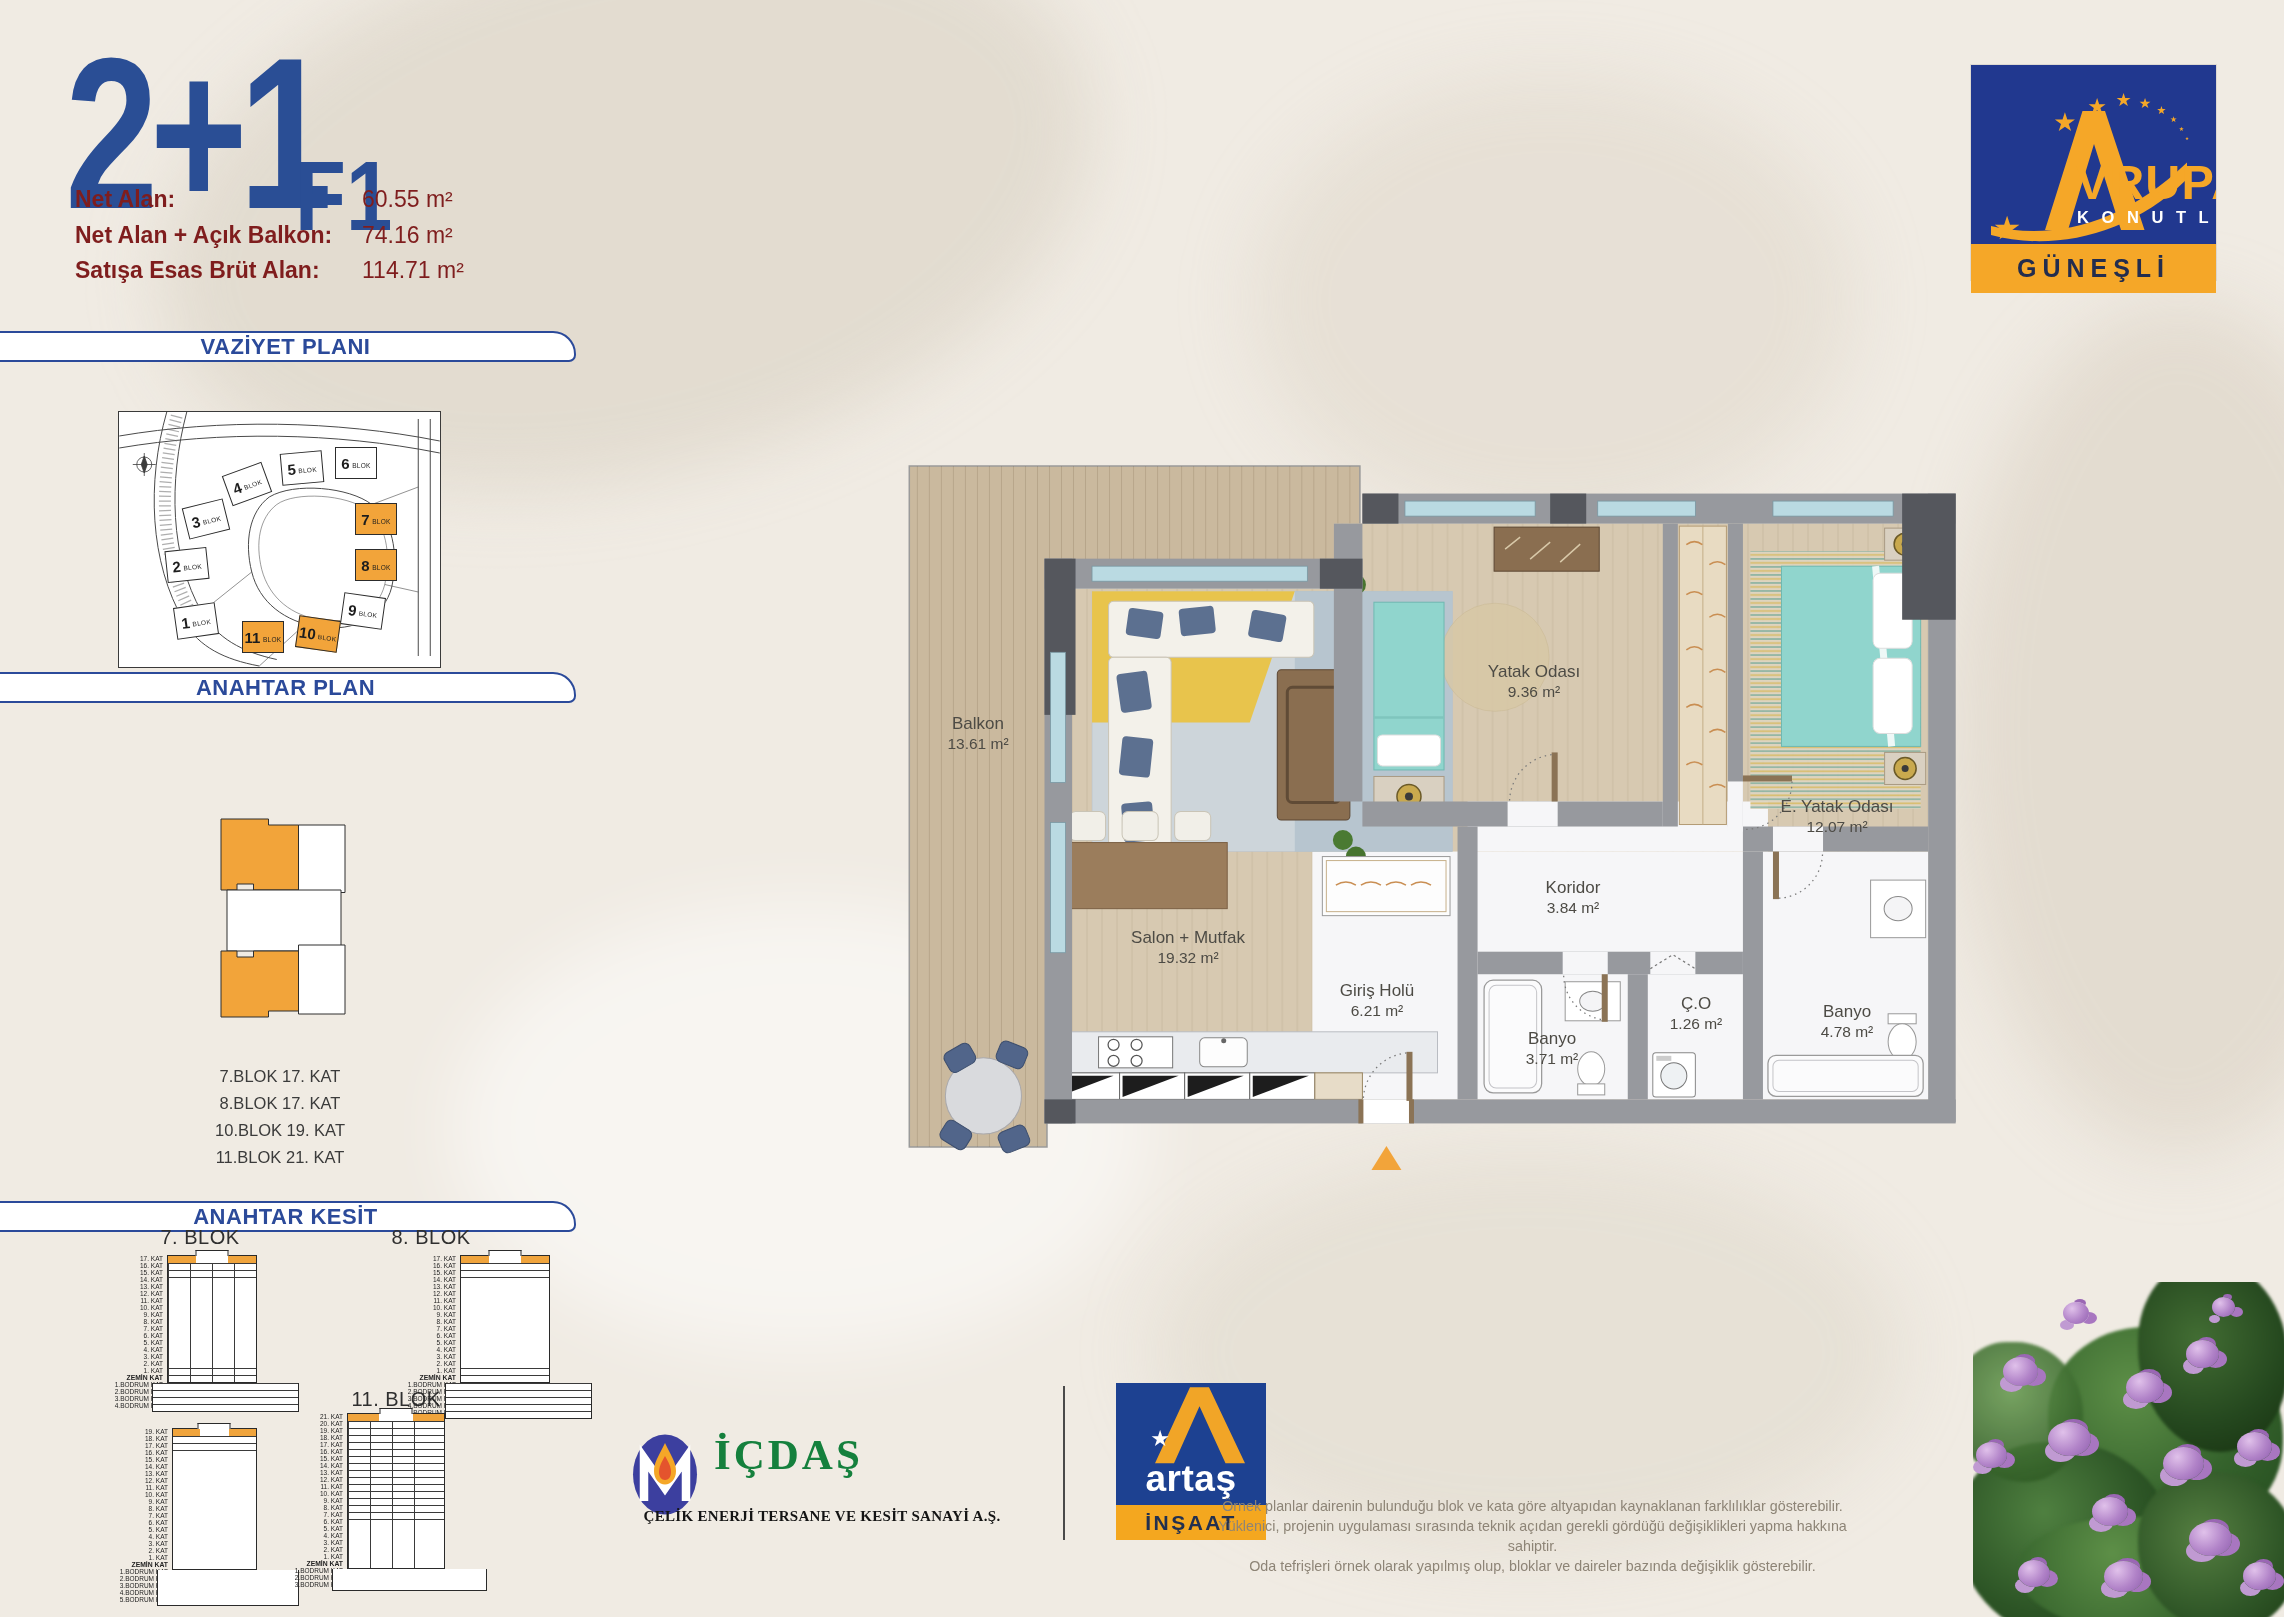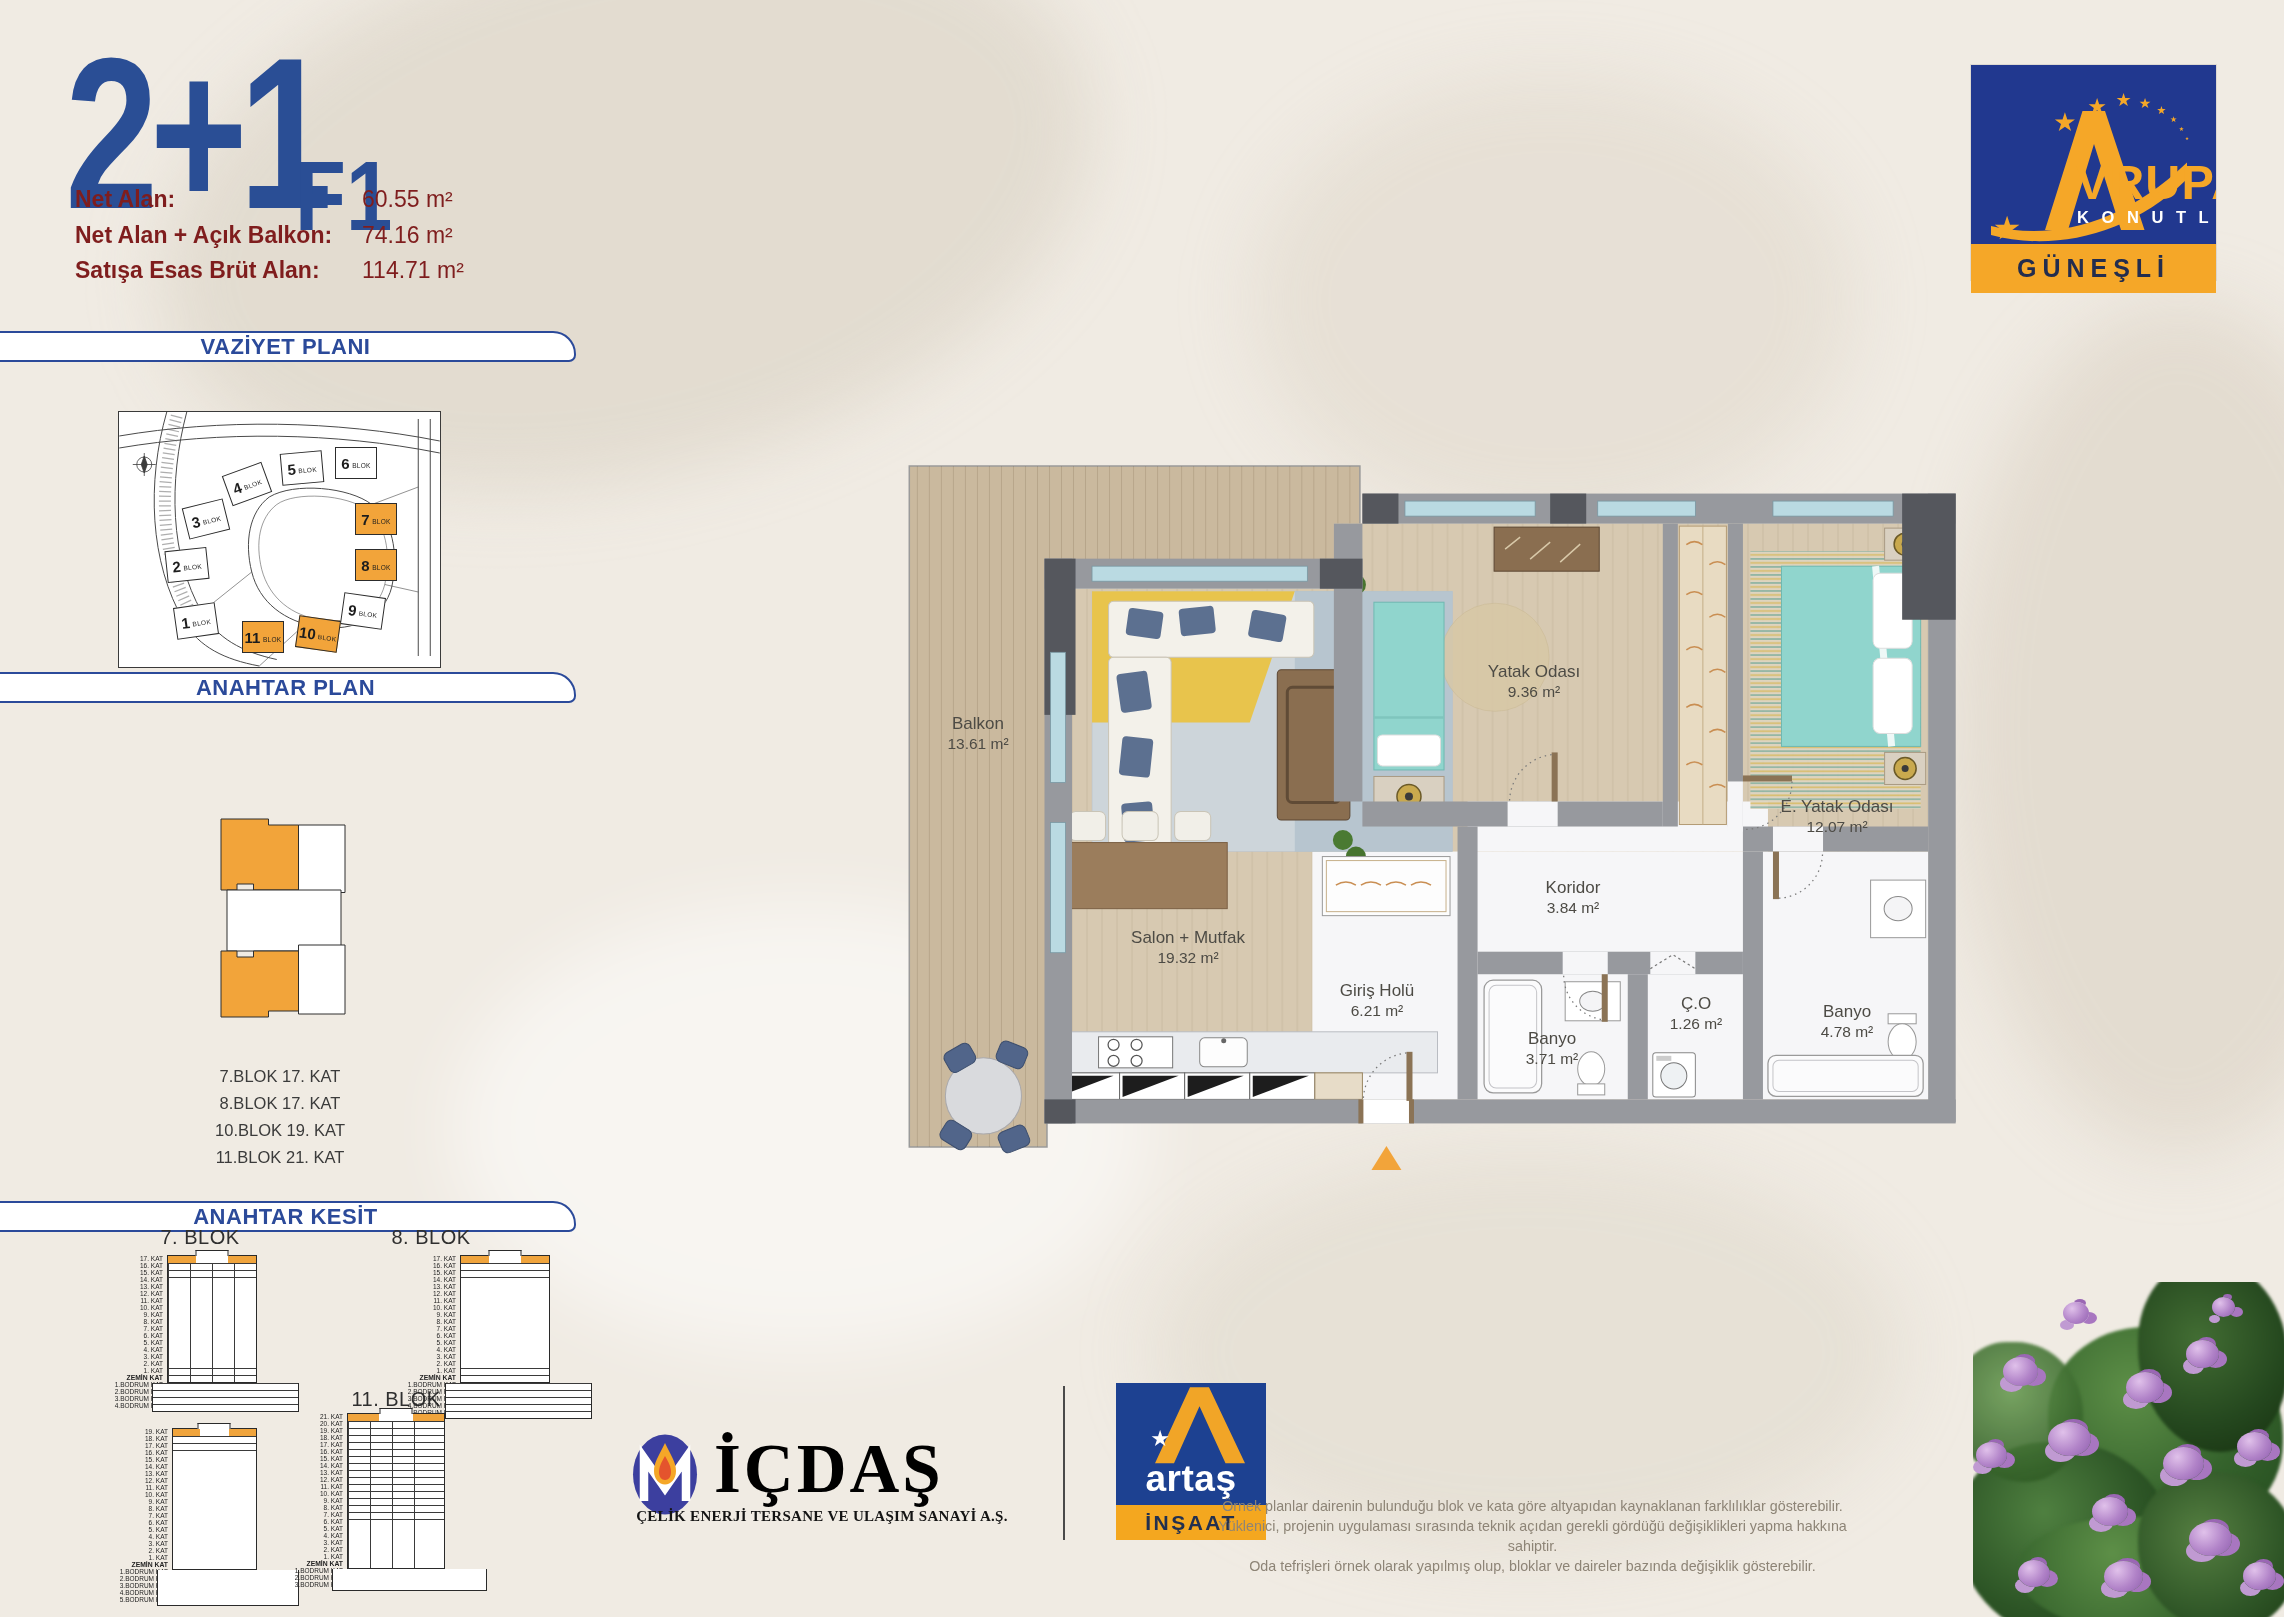--- a/index.html
+++ b/index.html
@@ -67,22 +67,22 @@
 
   
   .avrupa{position:absolute;left:1971px;top:65px;width:245px;height:215px;box-shadow:0 0 0 1px rgba(0,0,0,.08);}
   .avrupa .blue{position:absolute;left:0;top:0;width:245px;height:179px;background:#21388f;}
   .avrupa .band{position:absolute;left:0;top:179px;width:245px;height:49px;background:#f5a728;
       display:flex;align-items:center;justify-content:center;color:#232d4e;
       font-size:25px;font-weight:bold;letter-spacing:6px;}
 
   
   .icdas{position:absolute;left:629px;top:1432px;width:381px;height:110px;}
-  .icdas .txt{position:absolute;left:85px;top:-2px;color:#000000;font-family:"Liberation Serif",serif;
-      font-weight:bold;font-size:69px;letter-spacing:3px;}
+  .icdas .txt{position:absolute;left:85px;top:-2px;color:#15803d;font-family:"Liberation Serif",serif;
+      font-weight:bold;font-size:43px;letter-spacing:3px;}
   .icdas .sub{position:absolute;left:0;top:76px;width:386px;text-align:center;color:#141414;
       font-family:"Liberation Serif",serif;font-weight:bold;font-size:15px;letter-spacing:0.3px;}
   .logo-divider{position:absolute;left:1063px;top:1386px;width:1.5px;height:154px;background:#4a4a4a;}
   .artas{position:absolute;left:1116px;top:1383px;width:150px;height:157px;}
   .artas .blue{position:absolute;left:0;top:0;width:150px;height:122px;background:#1d4191;}
   .artas .nm{position:absolute;left:0;bottom:5px;width:100%;text-align:center;color:#fff;
       font-size:37px;font-weight:bold;letter-spacing:0.5px;}
   .artas .band{position:absolute;left:0;top:122px;width:150px;height:35px;background:#f4a71f;
       display:flex;align-items:center;justify-content:center;color:#22304f;
       font-size:21px;font-weight:bold;letter-spacing:2.5px;}
@@ -651,21 +651,21 @@
   </div>
 
   <div class="icdas">
     <svg width="75" height="85" viewBox="0 0 150 170">
       <ellipse cx="72" cy="85" rx="64" ry="80" fill="#3c3f9f"></ellipse>
       <path d="M30,138 L30,52 L72,112 L114,52 L114,138" fill="none" stroke="#ffffff" stroke-width="17"></path>
       <path d="M72,22 C58,50 50,62 50,78 C50,94 60,105 72,105 C84,105 94,94 94,78 C94,62 86,50 72,22 Z" fill="#f5a728"></path>
       <path d="M72,48 C64,62 60,70 60,80 C60,90 65,96 72,96 C79,96 84,90 84,80 C84,70 80,62 72,48 Z" fill="#e4542d"></path>
     </svg>
     <div class="txt">İÇDAŞ</div>
-    <div class="sub">ÇELİK ENERJİ TERSANE VE ULAŞIM SANAYİ A.Ş.</div>
+    <div class="sub">ÇELİK ENERJİ TERSANE VE KESİT SANAYİ A.Ş.</div>
   </div>
 
   <div class="logo-divider"></div>
 
   <div class="artas">
     <div class="blue">
       <svg width="150" height="122" viewBox="0 0 300 243">
         <polygon points="78,160 148,8 186,8 258,160 219,160 167,46 116,160" fill="#f1a527"></polygon>
         <text x="88" y="126" font-size="44" fill="#ffffff" font-family="DejaVu Sans, sans-serif" text-anchor="middle">★</text>
       </svg>

